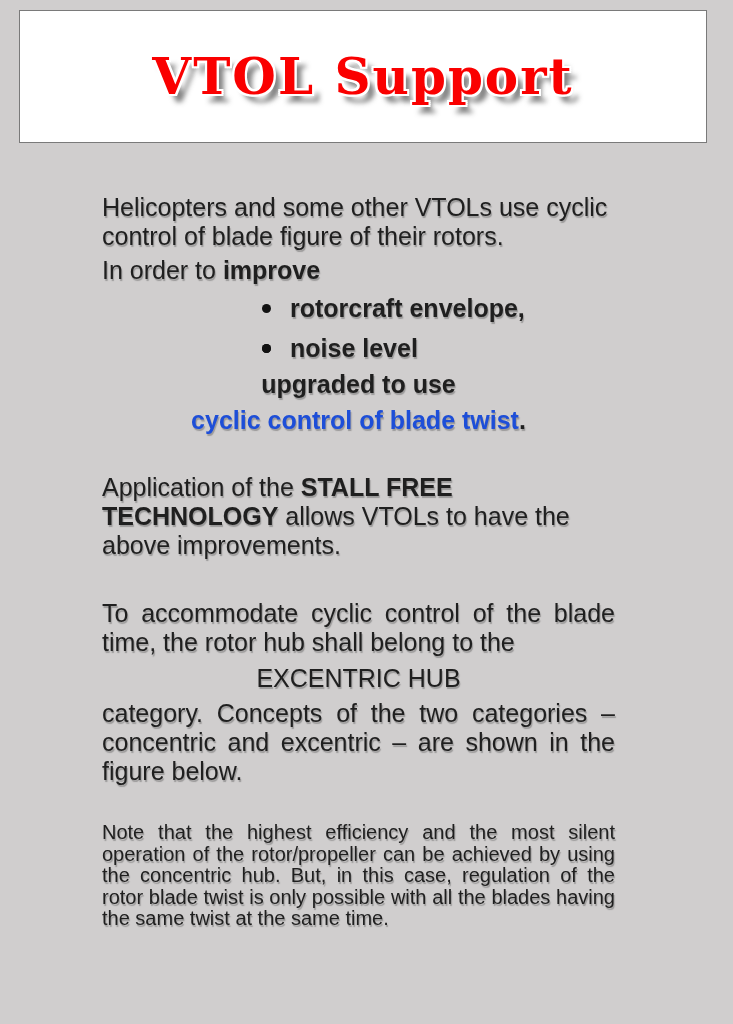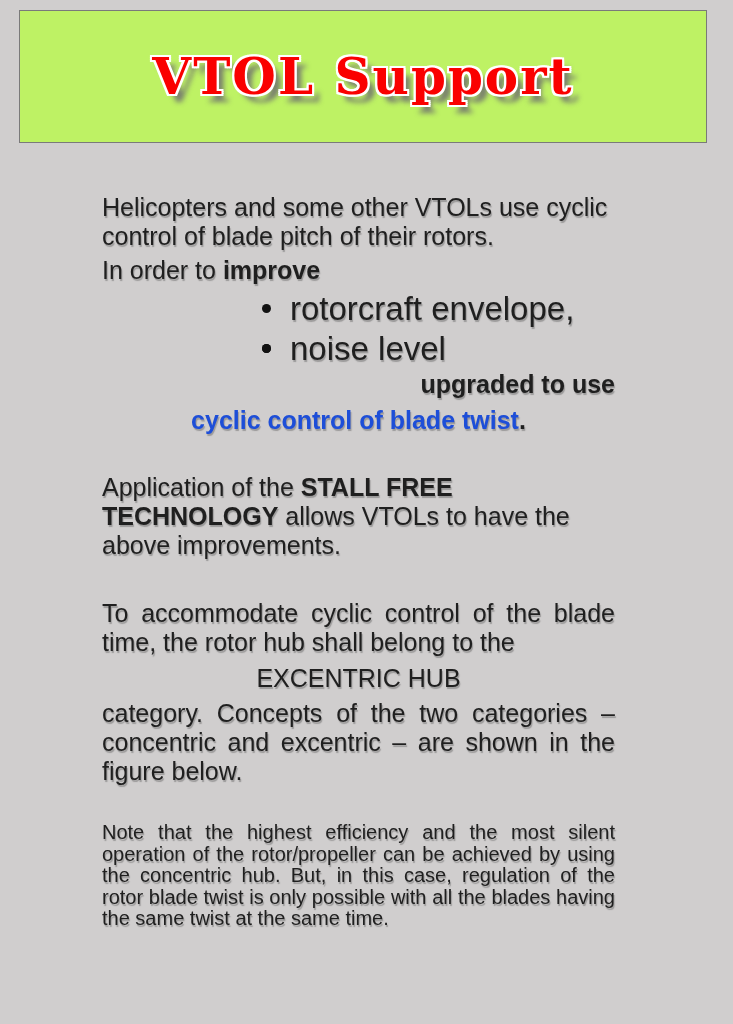--- a/index.html
+++ b/index.html
@@ -16,21 +16,21 @@
     color: #1f1f1f;
   }
 
   
   .banner {
     position: absolute;
     left: 19px;
     top: 10px;
     width: 688px;
     height: 133px;
-    background: #bef264;
+    background: #ffffff;
     border: 1px solid #7a7a7a;
     box-sizing: border-box;
     display: flex;
     align-items: center;
     justify-content: center;
   }
   .banner-title {
     font-family: "DejaVu Serif", serif;
     font-weight: bold;
     font-size: 50px;
@@ -64,37 +64,37 @@
   }
   .p-in-order   { margin-top: 5px  !important; }
   .p-those      { margin-top: 7px  !important; }
   .p-application{ margin-top: 38px !important; }
   .p-accommodate{ margin-top: 39px !important; text-align: justify; }
   .p-category   { margin-top: 6px  !important; text-align: justify; }
 
   .centered { text-align: center; }
   .bold { font-weight: bold; }
 
-  .line-upgraded { margin-top: 7px !important; font-weight: bold; text-align: right; }
+  .line-upgraded { margin-top: 7px !important; font-weight: bold; }
   .line-cyclic   { margin-top: 7px !important; font-weight: bold; }
   .red-text { color: #1d4ed8; }
   .line-excentric { margin-top: 7px !important; margin-bottom: 6px !important; }
 
   
   .bullet-list {
     list-style: none;
     margin: 9px 0 0 0;
     padding: 0;
   }
   .bullet-list li {
     position: relative;
     padding-left: 188px;
-    font-size: 33px;
+    font-size: 25px;
     line-height: 29px;
-    font-weight: normal;
+    font-weight: bold;
     margin-bottom: 11px;
     text-shadow: 1px 1.5px 1px rgba(90,90,90,0.45);
   }
   .bullet-list li:last-child { margin-bottom: 0; }
   .bullet-dot {
     position: absolute;
     left: 160px;
     top: 10px;
     width: 9px;
     height: 9px;
@@ -112,21 +112,21 @@
 </style>
 </head>
 <body>
 
 <div class="banner">
   <div class="banner-title">VTOL Support</div>
 </div>
 
 <div class="content">
 
-  <p>Helicopters and some other VTOLs use cyclic control of blade pitch of their rotors.</p>
+  <p>Helicopters and some other VTOLs use cyclic control of blade figure of their rotors.</p>
 
   <p class="p-in-order"><span>In order to </span><span class="bold">improve</span></p>
 
   <ul class="bullet-list">
     <li>
       <span class="bullet-dot"></span>
       <span>rotorcraft envelope,</span>
     </li>
     <li>
       <span class="bullet-dot"></span>

